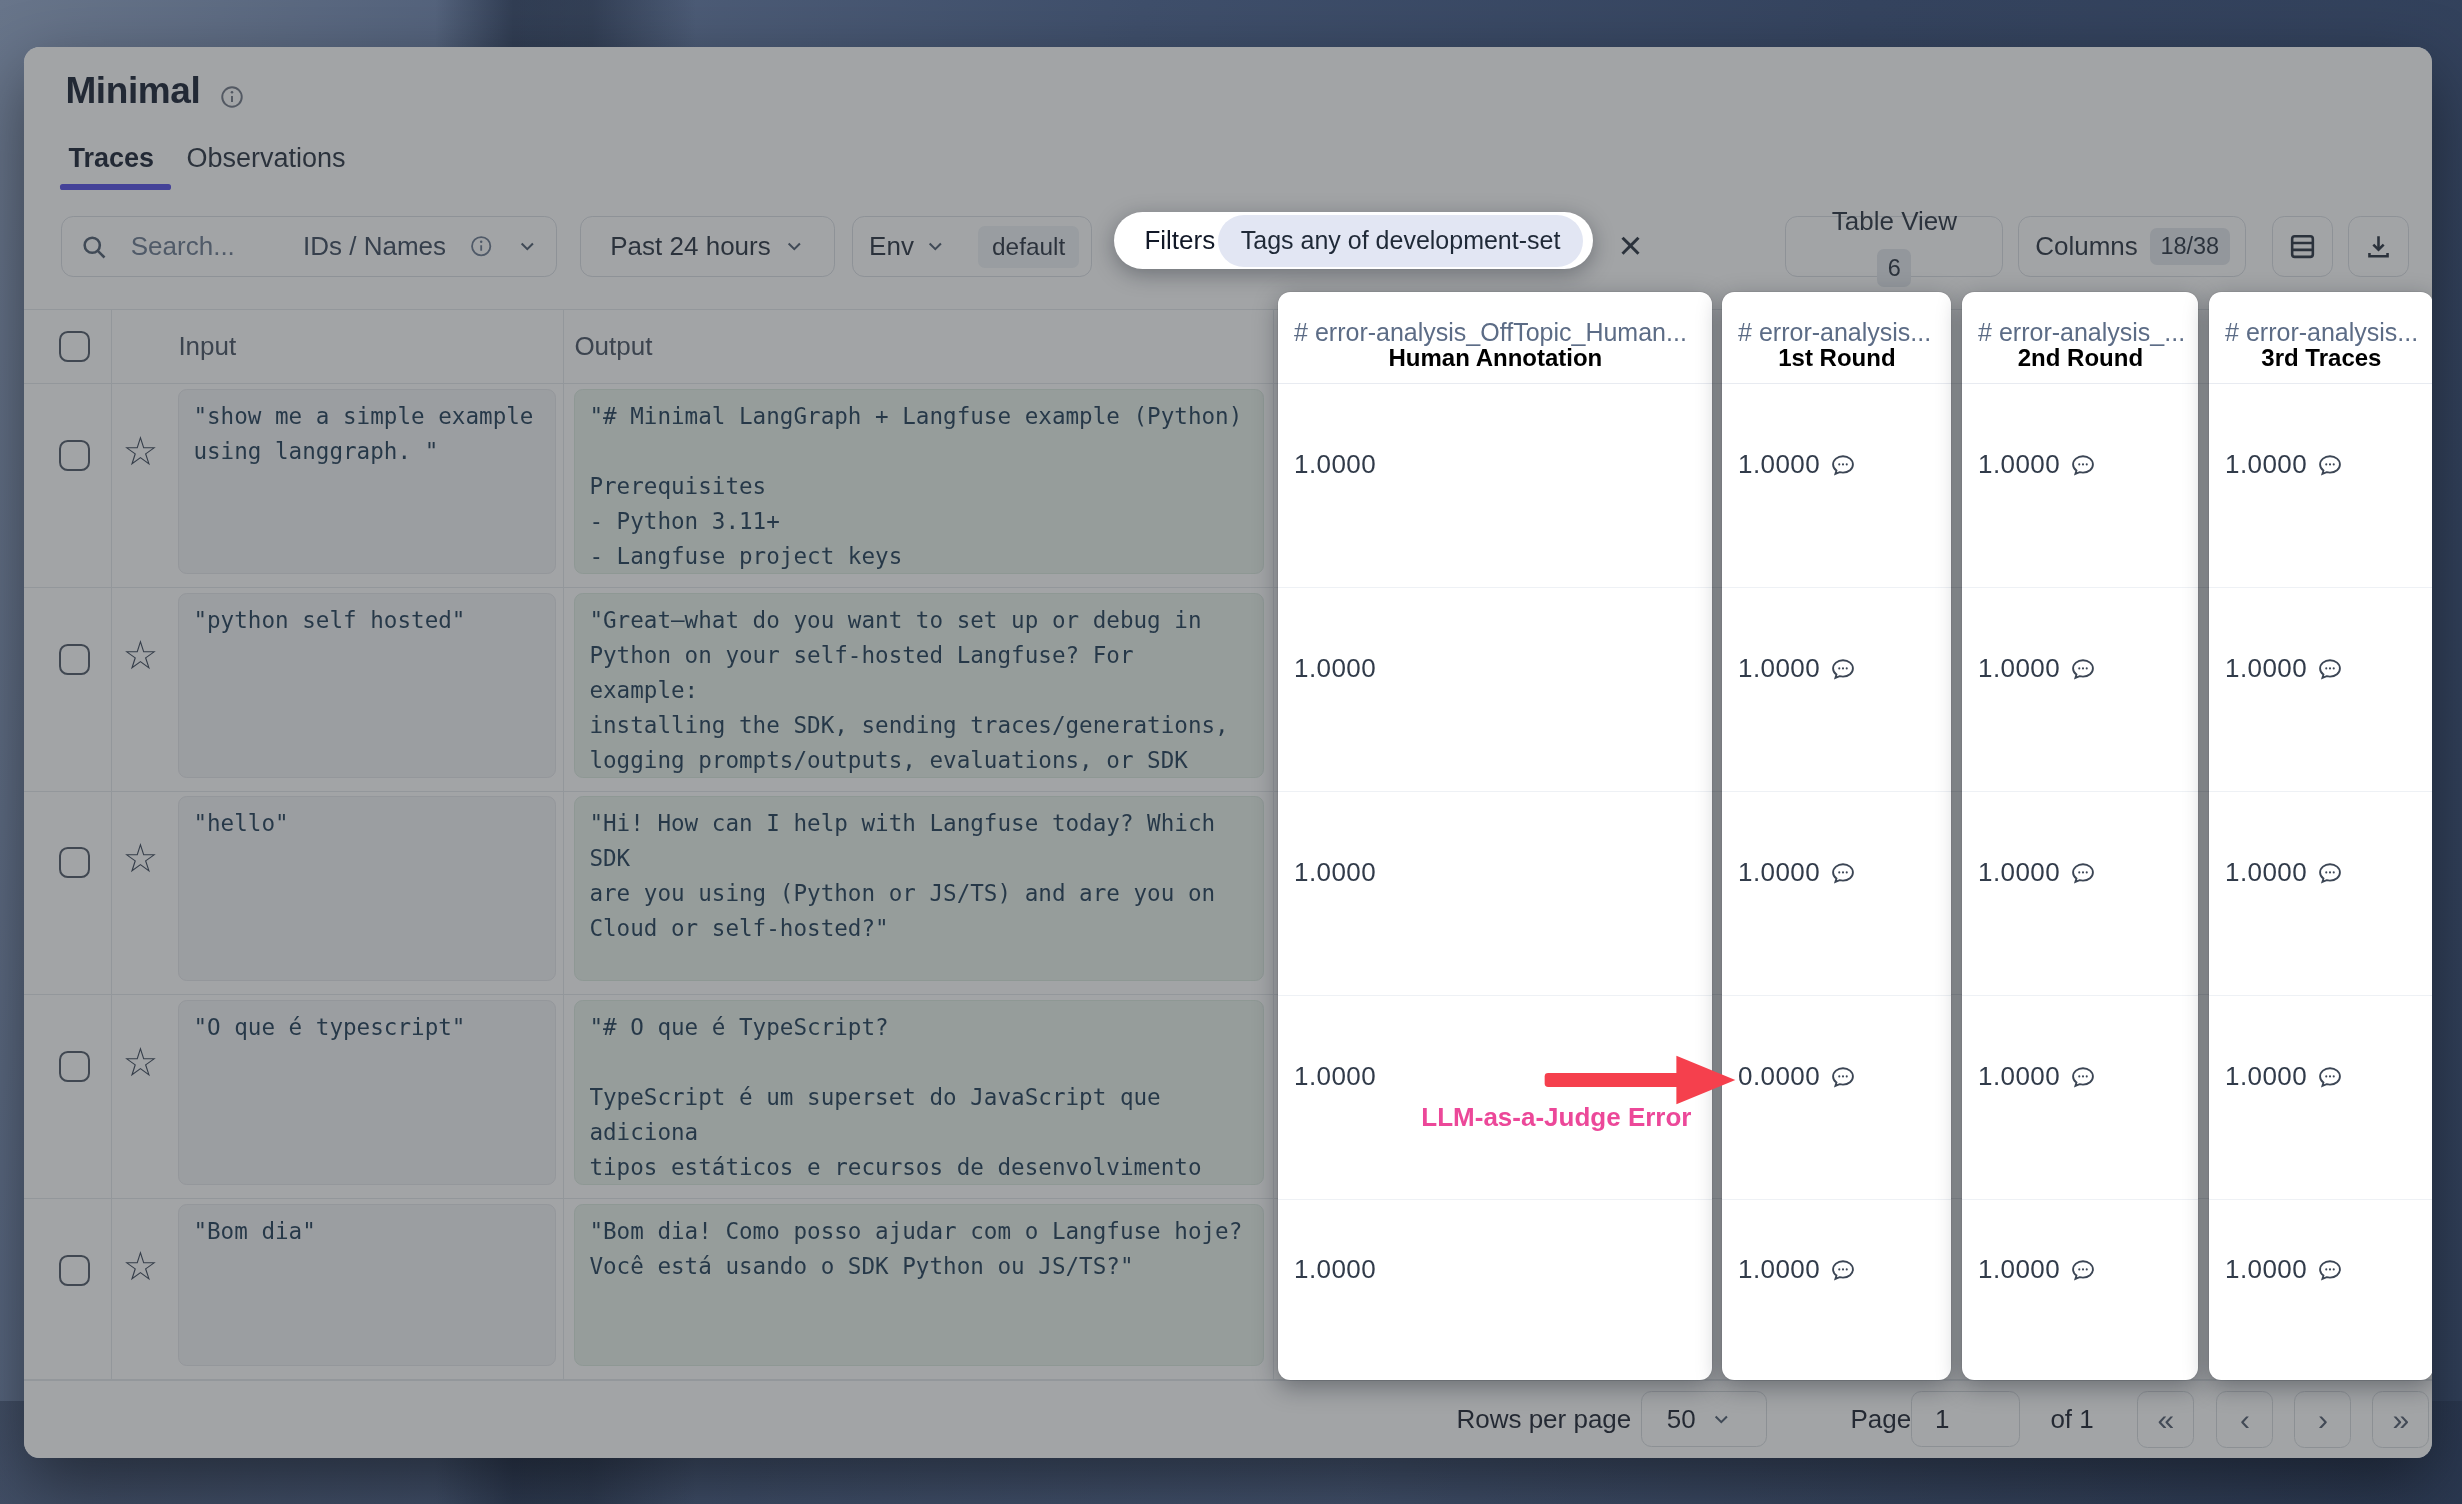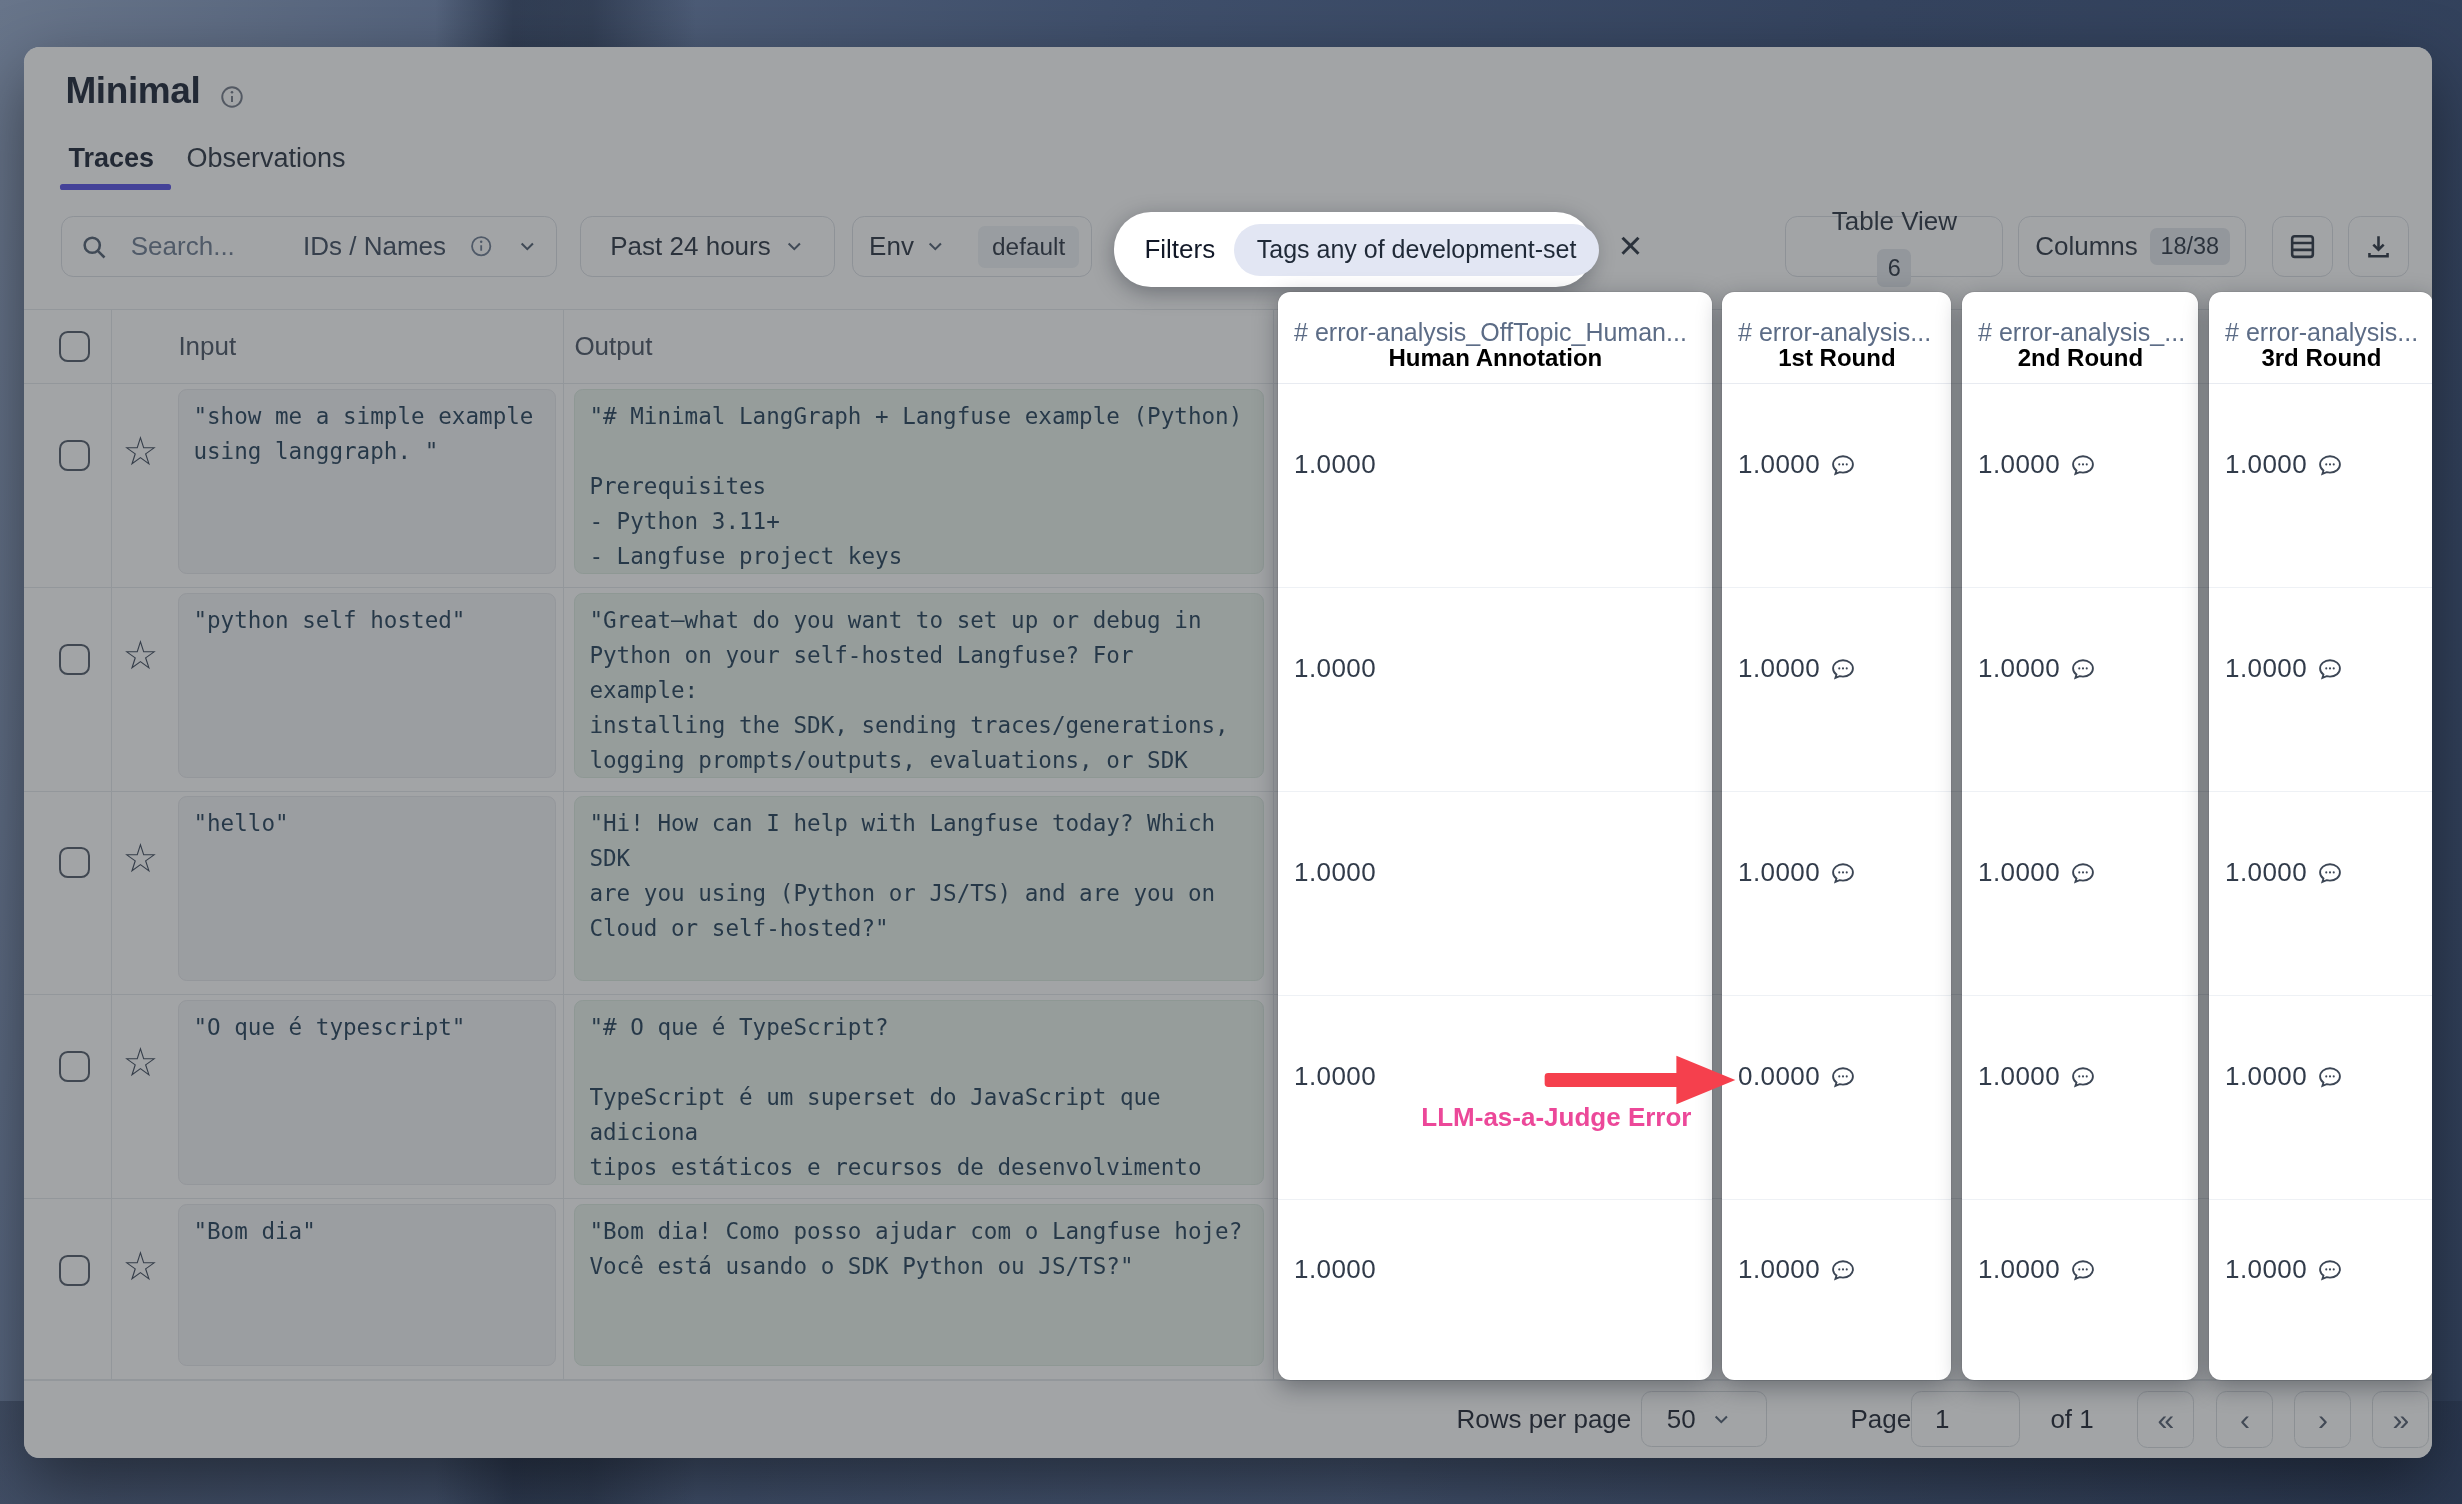--- a/index.html
+++ b/index.html
@@ -42,22 +42,22 @@
   .close-x { position:absolute; left:1586px; top:179px; width:40px; height:40px; font-size:31px; color:#1f2937;
     display:flex; align-items:center; justify-content:center; cursor:pointer; }
   .tv-pill { left:1761px; width:218px; justify-content:center; gap:12.2px; font-weight:500;flex-direction:column; }
   .col-pill { left:1994px; width:228px; justify-content:center; gap:12.2px; font-weight:500; }
   .count-badge { background:#e2e6ec; border-radius:7px; padding:5.2px 10.4px; font-size:23.5px; color:#1f2937; }
   .icon-btn { left:2248px; width:61px; justify-content:center; }
   .icon-btn2 { left:2324px; width:61px; justify-content:center; }
   .btn-glyph { width:31px; height:31px; color:#1f2937; }
 
   
-  .filters-pill { position:absolute; left:1090px; top:165px; width:479px; height:75px; z-index:60;
-    background:#ffffff; border-radius:37px; display:flex; align-items:center; padding:0 12.2px 0 30px; gap:19px;
+  .filters-pill { position:absolute; left:1090px; top:165px; width:479px; height:57px; z-index:60;
+    background:#ffffff; border-radius:37px; display:flex; align-items:center; padding:0 12.2px 0 30px; gap:3px;
     box-shadow:0 5.2px 21px rgba(15,20,32,.35); }
   .filters-label { font-size:26px; font-weight:500; color:#111827; }
   .filter-chip { background:#e2e6f3; border-radius:26px; height:52px; display:flex; align-items:center;
     padding:0 22.6px; font-size:25px; color:#1f2937; white-space:nowrap; }
 
   
   .thead { position:absolute; left:0; top:262px; width:100%; height:75px;
     border-top:0.9px solid #e3e6eb; border-bottom:0.9px solid #e3e6eb; }
   .th-label { position:absolute; top:0; height:100%; display:flex; align-items:center; font-size:26px; font-weight:500; color:#3f4a5c; }
   .v-div { position:absolute; top:262px; height:1071px; width:0.9px; background:#e3e6eb; }
@@ -442,21 +442,21 @@
               <circle cx="12" cy="11.5" r=".9" fill="currentColor" stroke="none"></circle>
               <circle cx="15.2" cy="11.5" r=".9" fill="currentColor" stroke="none"></circle>
             </svg>
           </span>
         </div>
       </div>
   </div>
 
   <div class="card" style="left:2185px;width:224px;">
     <div class="card-head"># error-analysis...</div>
-    <div class="card-annotation">3rd Round</div>
+    <div class="card-annotation">3rd Traces</div>
     <div class="srow">
         <div class="scoreline">
           <span class="score">1.0000</span>
           <span class="comment-icon">
             <svg viewBox="0 0 24 24" fill="none" stroke="currentColor" stroke-width="1.6">
               <path d="M12 4.5c4.7 0 8.5 3.1 8.5 7s-3.8 7-8.5 7c-1 0-2-.13-2.9-.38L5.5 19.6l.9-2.9c-1.8-1.3-2.9-3.1-2.9-5.2 0-3.9 3.8-7 8.5-7z"></path>
               <circle cx="8.8" cy="11.5" r=".9" fill="currentColor" stroke="none"></circle>
               <circle cx="12" cy="11.5" r=".9" fill="currentColor" stroke="none"></circle>
               <circle cx="15.2" cy="11.5" r=".9" fill="currentColor" stroke="none"></circle>
             </svg>

